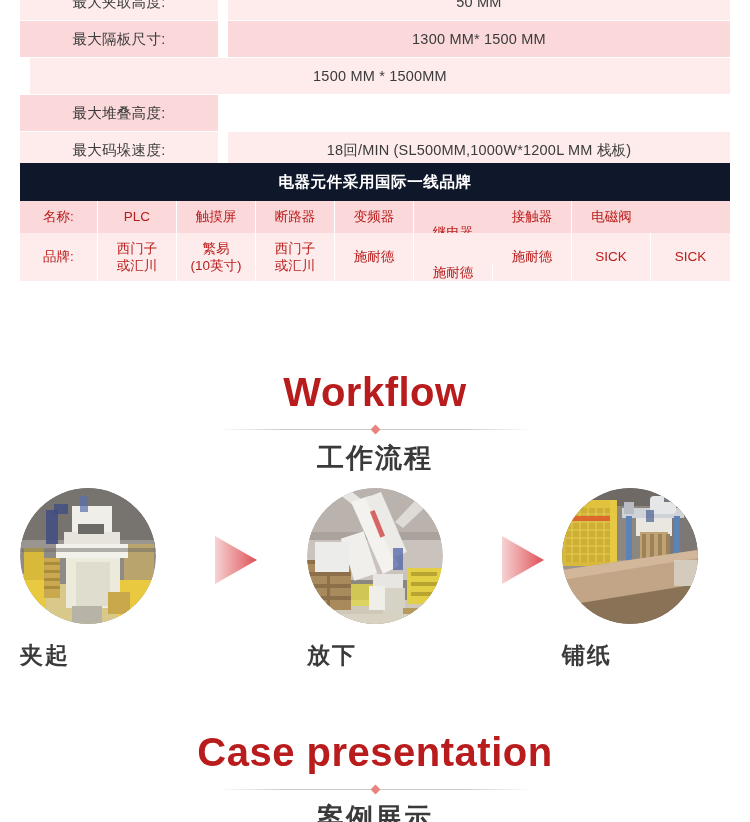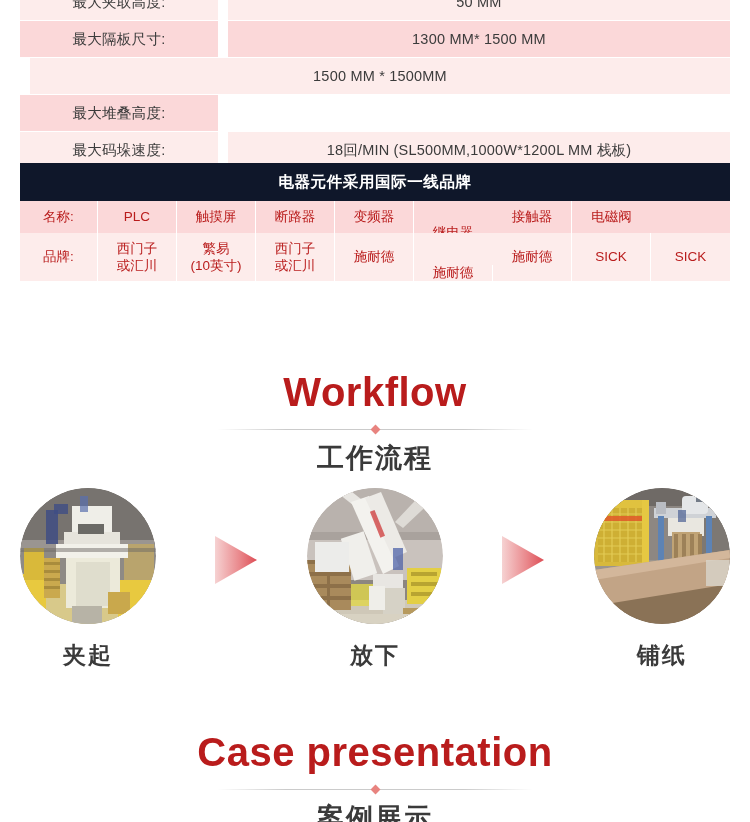--- a/index.html
+++ b/index.html
@@ -159,25 +159,25 @@
   .flow {
     position: absolute;
     left: 0;
     top: 488px;
     width: 750px;
     height: 190px;
   }
   .flow-step {
     position: absolute;
     width: 136px;
-    text-align: center;
+    text-align: left;
   }
   .flow-step.s1 { left: 20px; }
   .flow-step.s2 { left: 307px; }
-  .flow-step.s3 { left: 594px; }
+  .flow-step.s3 { left: 562px; }
 
   .circle {
     width: 136px;
     height: 136px;
     border-radius: 50%;
     overflow: hidden;
     position: relative;
   }
   .circle svg { display: block; width: 136px; height: 136px; }
 

